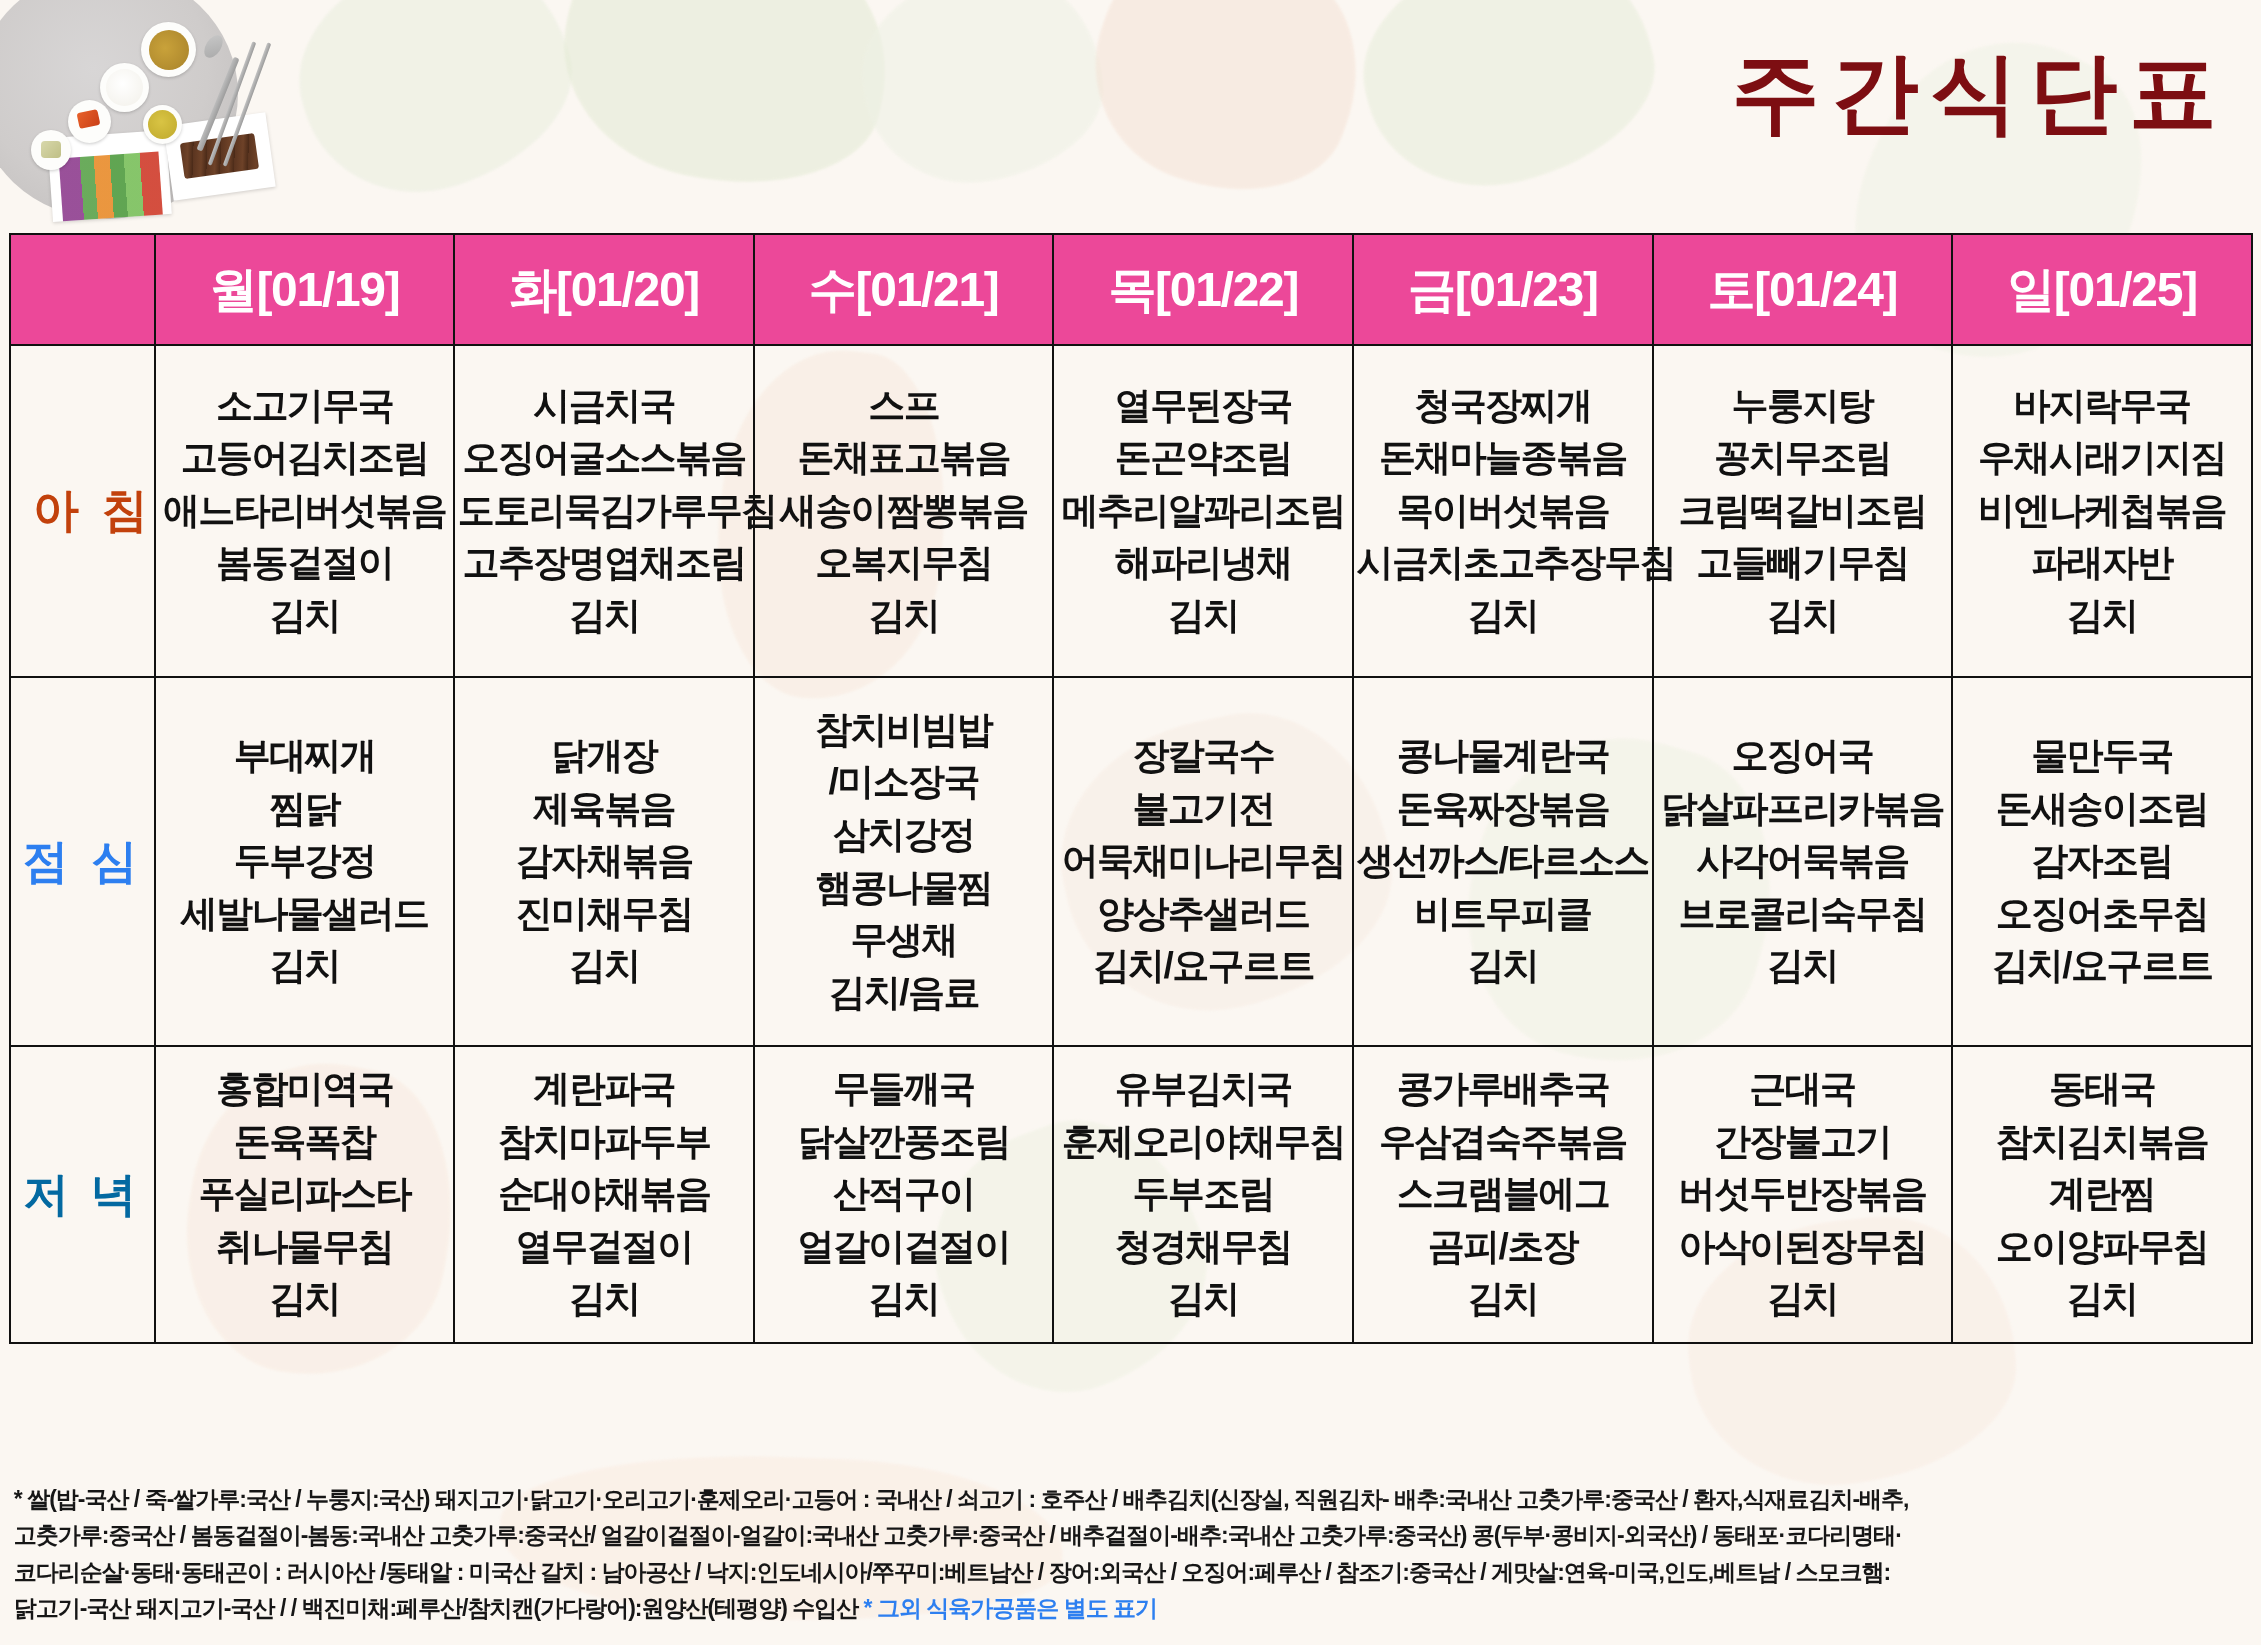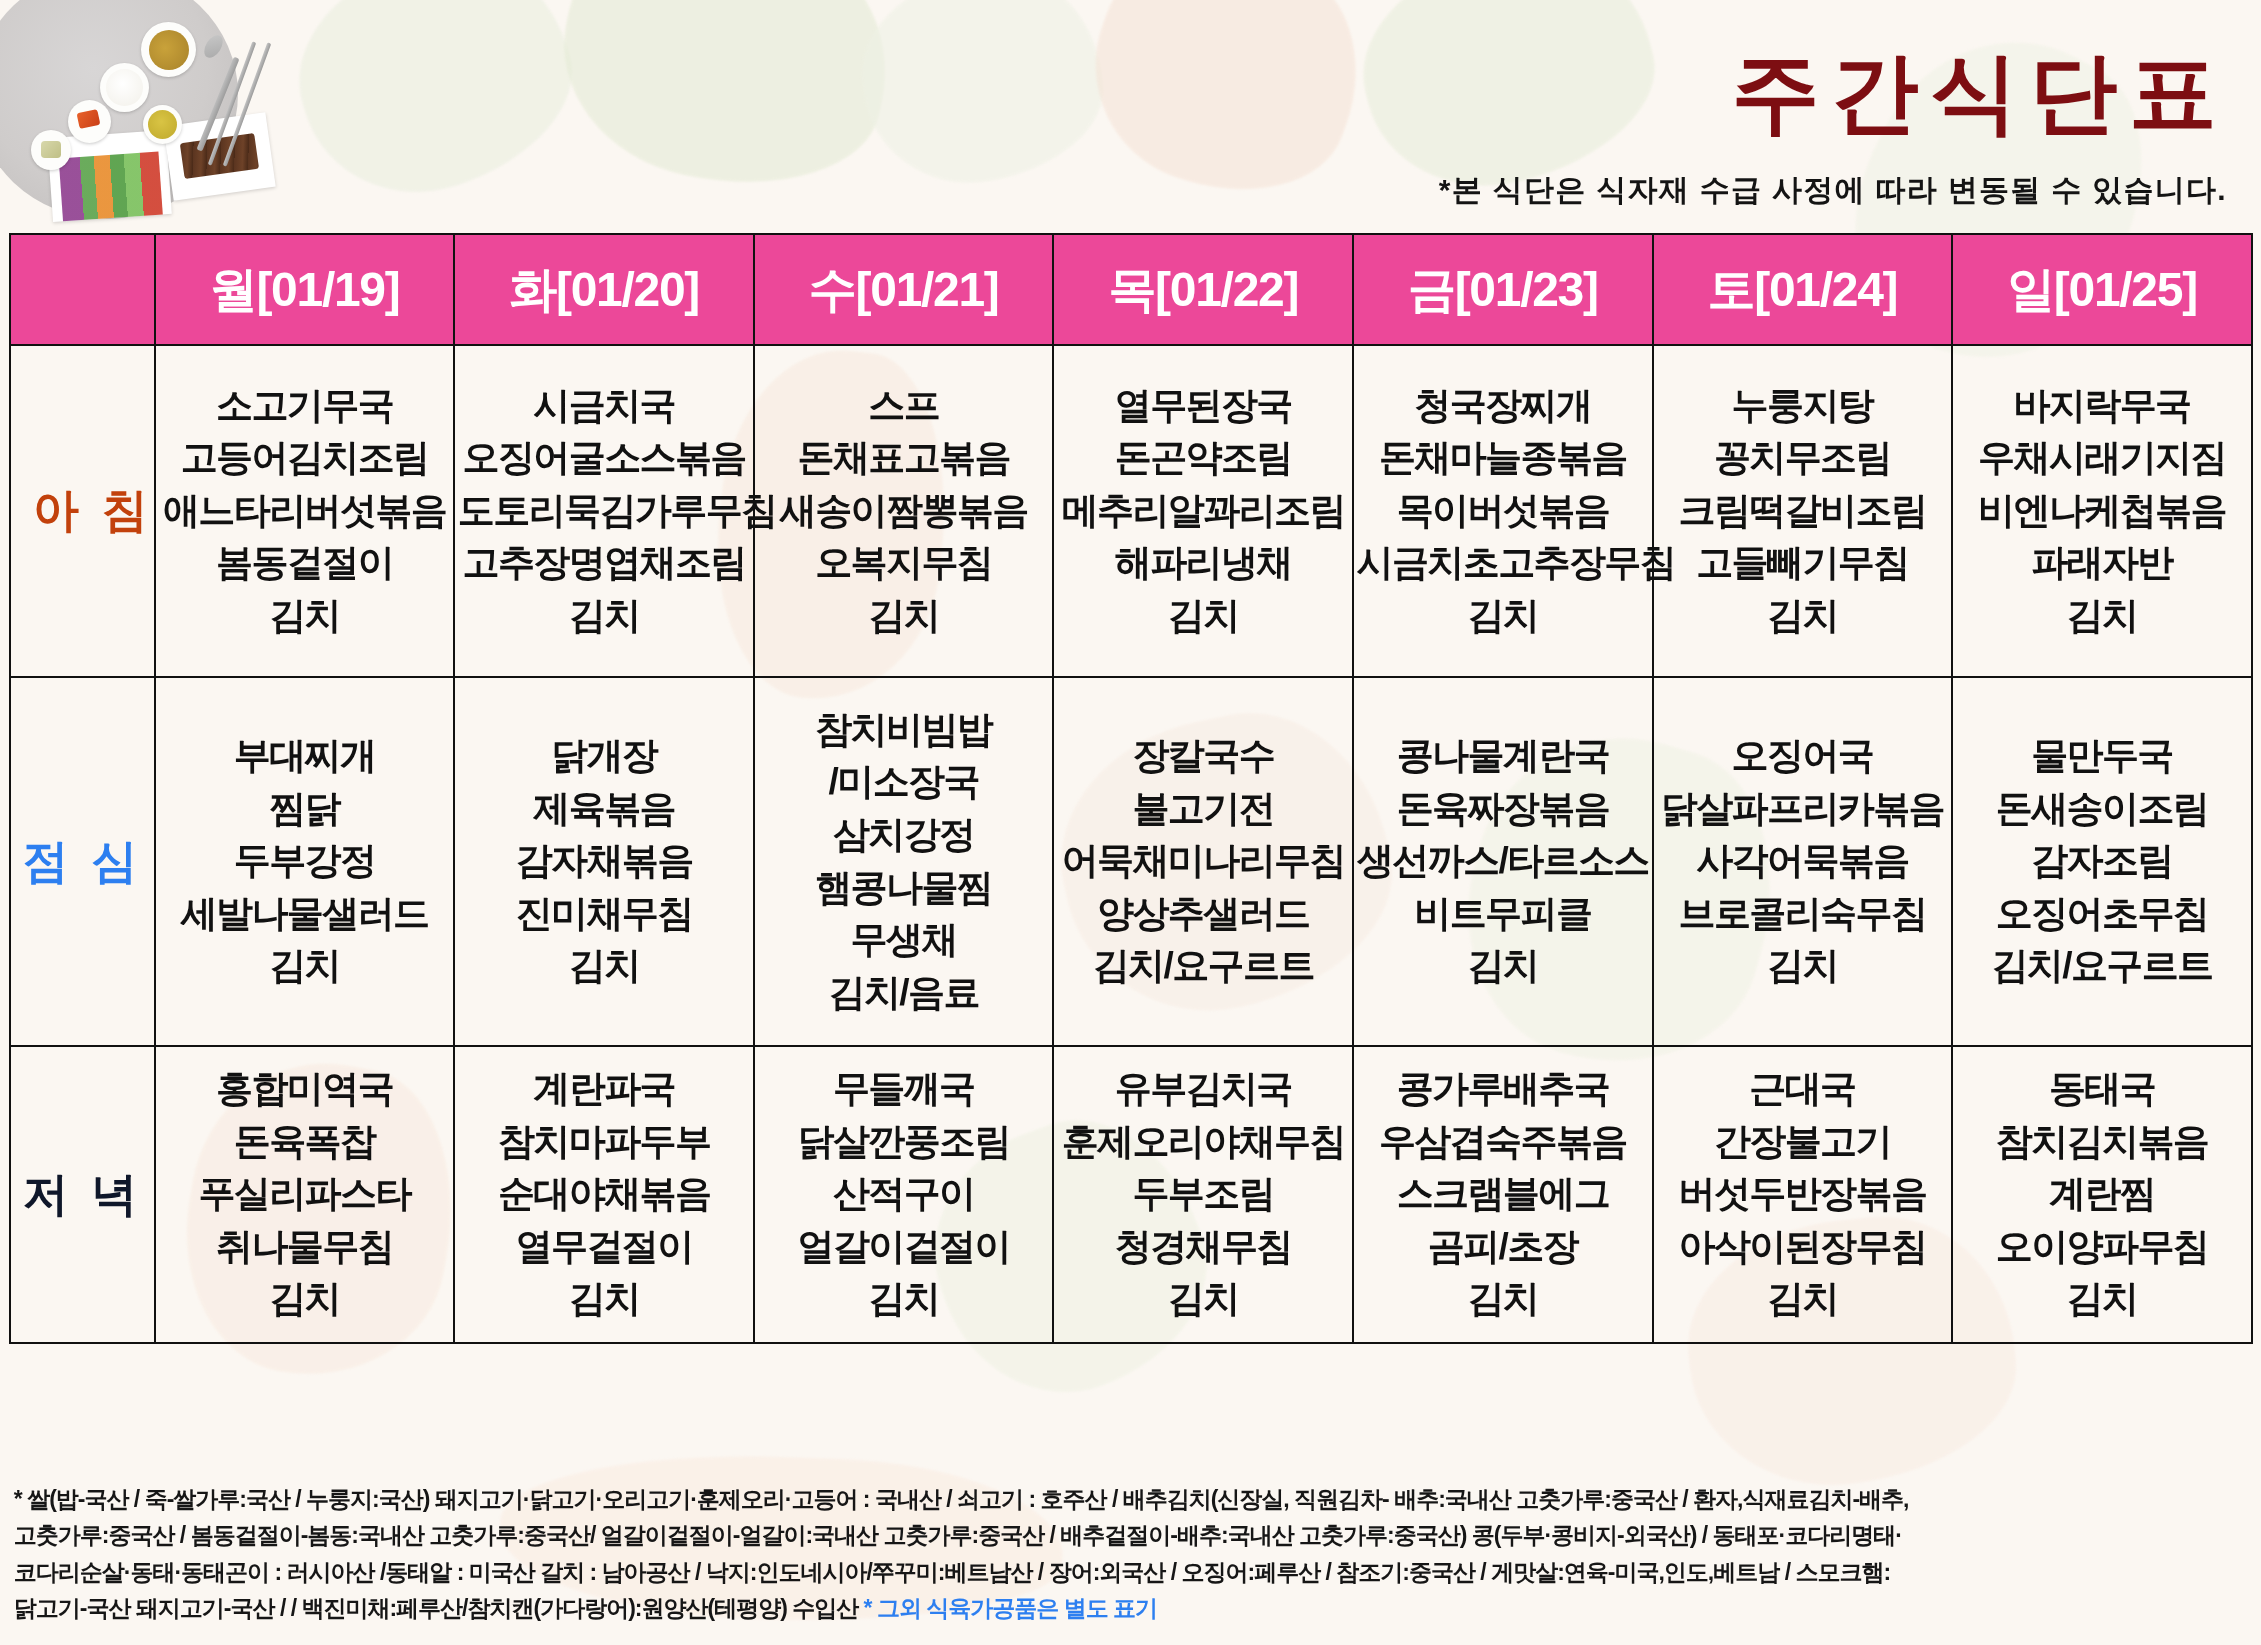--- a/index.html
+++ b/index.html
@@ -117,21 +117,21 @@
     height: 111px;
     font-size: 48px; font-weight: 700; letter-spacing: -1.3px;
   }
   col.label-col { width: 145px; }
   .meal-label {
     background: transparent;
     font-size: 46px; font-weight: 700; letter-spacing: 5px;
   }
   .meal-label.breakfast { color: #c2410c; padding-left: 21px; }
   .meal-label.lunch     { color: #2d7ff0; }
-  .meal-label.dinner    { color: #0f172a; }
+  .meal-label.dinner    { color: #0369a1; font-family: Liberation Serif, serif; }
 
   td.cell {
     background: transparent;
     padding: 16.3px 2.5px;
     font-size: 37px; font-weight: 600; color: #111111;
     line-height: 1.42; letter-spacing: -1.6px;
     white-space: nowrap;
   }
   td.cell div { white-space: nowrap; }
   tr.row-breakfast td { height: 332px; }
@@ -175,21 +175,20 @@
   <div class="dish d-oil"></div>
   <div class="dish d-sprout"></div>
   <div class="spoon"></div>
     <div class="spoon-h"></div>
   <div class="chop1"></div>
     <div class="chop2"></div>
 </div>
 
 <div class="header">
   <div class="title">주간식단표</div>
-  <div class="subtitle">*본 식단은 식자재 수급 사정에 따라 변동될 수 있습니다.</div>
 </div>
 
 <table class="menu">
   <colgroup>
     <col class="label-col">
       <col>
       <col>
       <col>
       <col>
       <col>

